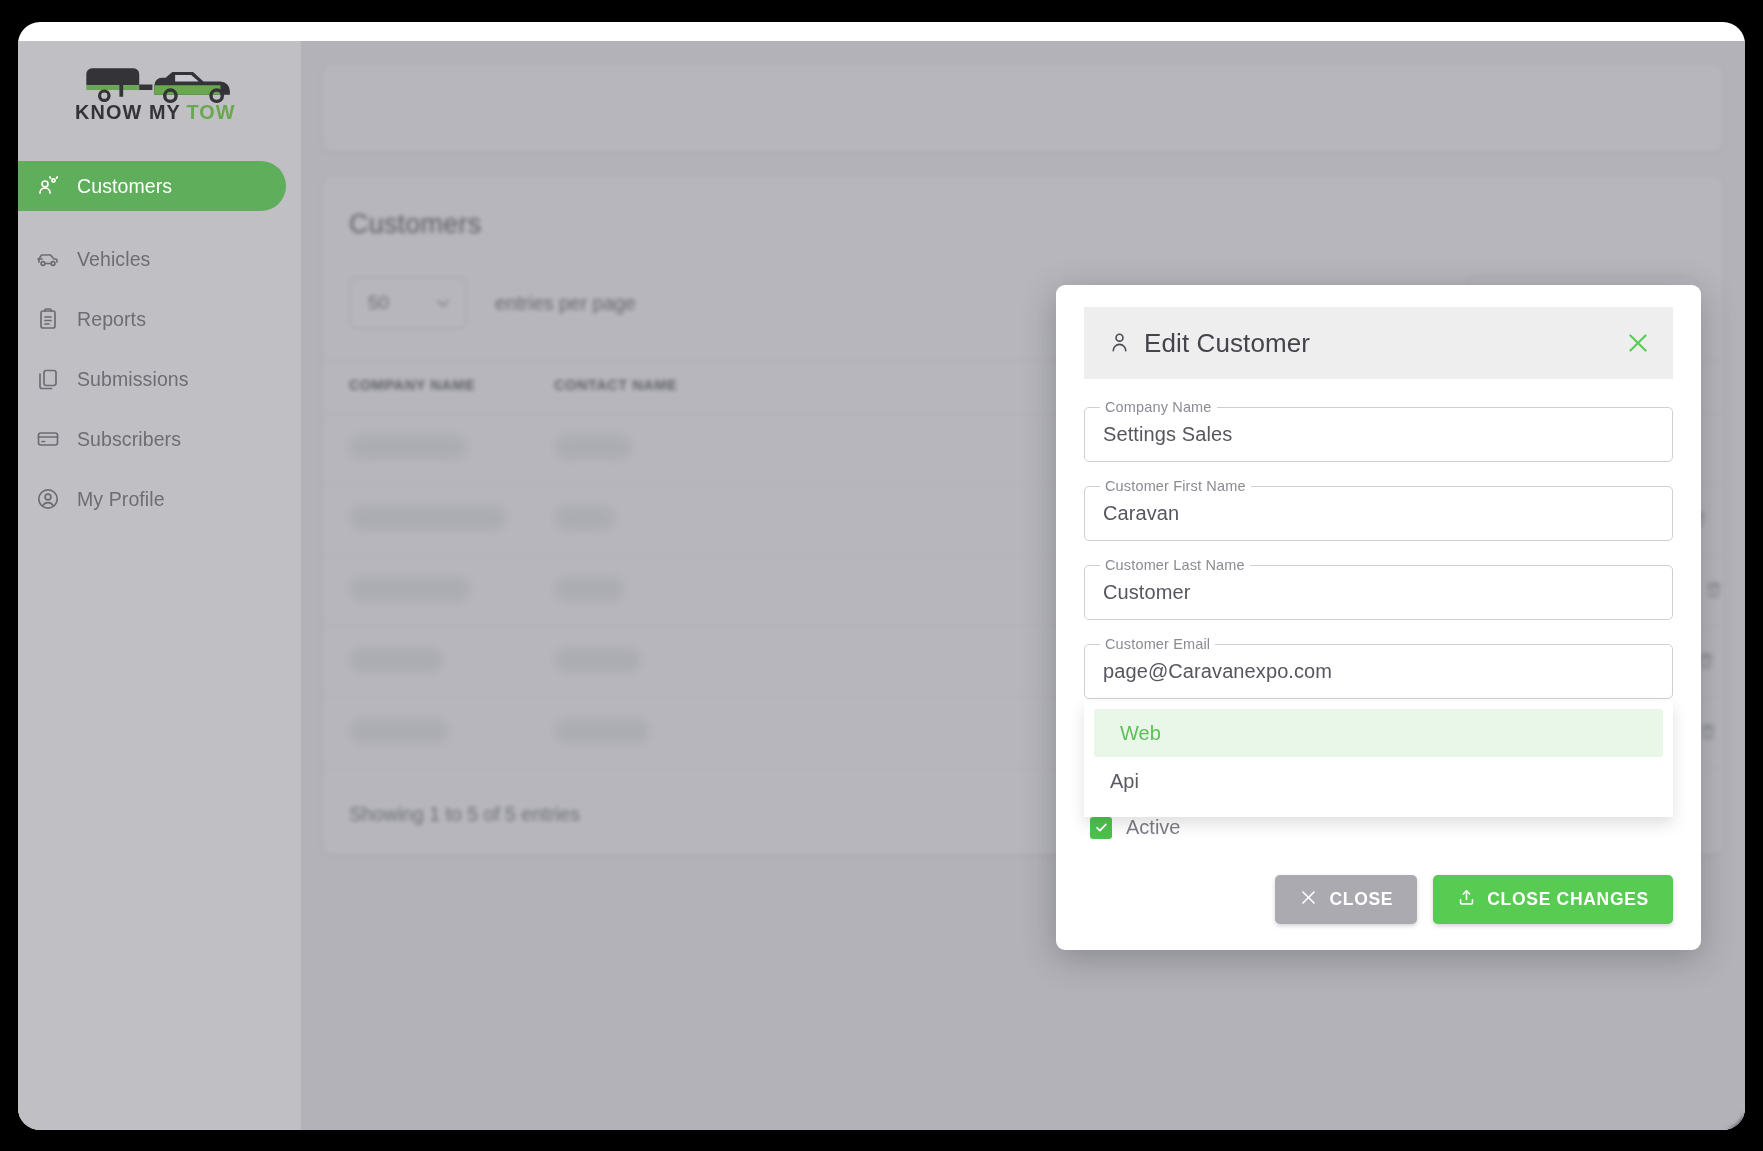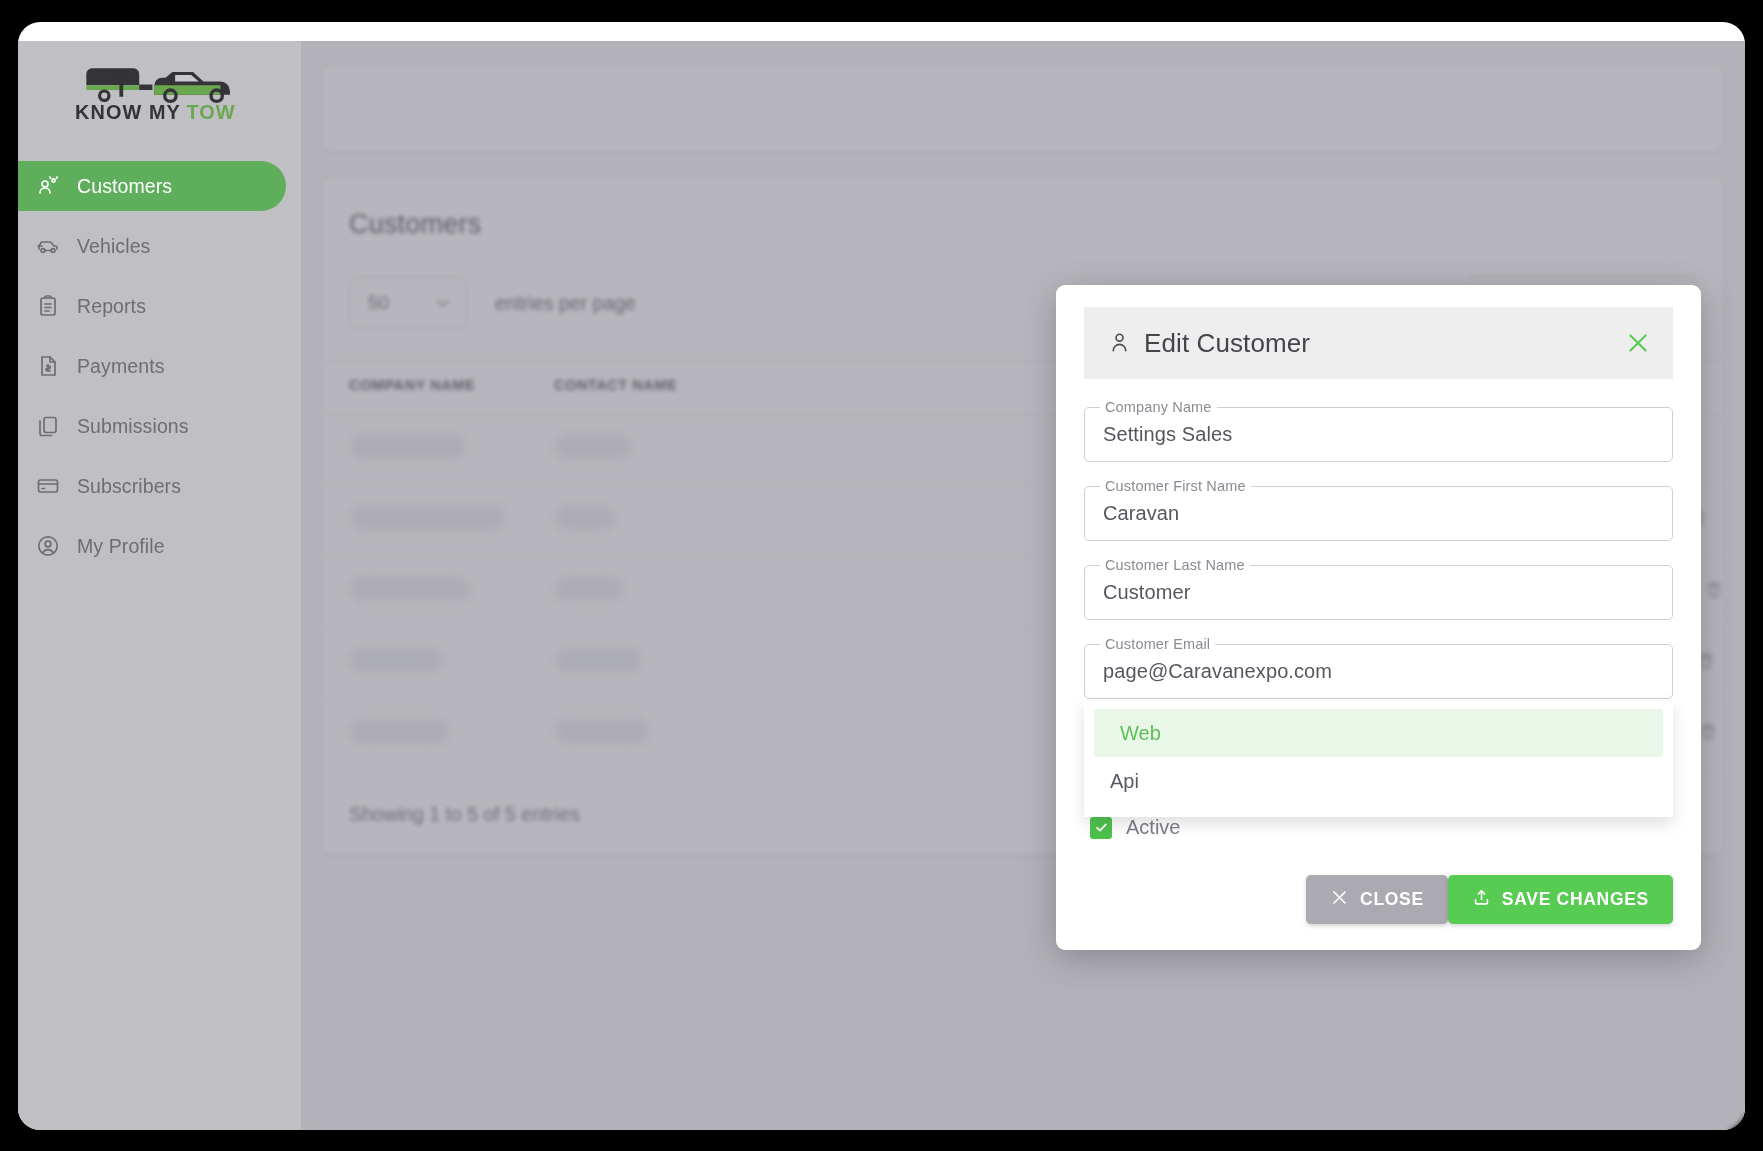--- a/index.html
+++ b/index.html
@@ -49,21 +49,21 @@
     height: 50px;
     margin: 0 15px 0 0;
     padding-left: 18px;
     gap: 17px;
     color: #6d6d73;
     font-size: 19.5px;
     border-radius: 0 26px 26px 0;
     cursor: pointer;
     letter-spacing: .1px;
   }
-  .nav-item + .nav-item { margin-top: 10px; }
+  .nav-item + .nav-item { margin-top: 10px; align-items: flex-end; }
   .nav-item.active {
     background: #5fae5b;
     color: #ffffff;
   }
   .nav-ico { width: 24px; height: 24px; flex: 0 0 24px; display:block; }
   .nav-ico svg { display:block; width:24px; height:24px; }
 
   
   #main {
     flex: 1 1 auto;
@@ -259,21 +259,21 @@
   .checkbox-on {
     width: 22px; height: 22px;
     border-radius: 3px;
     background: #4cc24a;
     display: flex; align-items: center; justify-content: center;
   }
   .checkbox-on svg { width: 15px; height: 15px; color: #fff; }
   .active-label { font-size: 20px; color: #7c7c85; }
 
   .modal-actions {
-    display: flex; justify-content: flex-end; 
+    display: flex; justify-content: flex-end; gap: 16px;
     padding: 30px 28px 6px 28px;
   }
   .btn {
     height: 49px;
     display: flex; align-items: center; gap: 11px;
     padding: 0 24px;
     border: none; border-radius: 5px;
     color: #ffffff;
     font-size: 17.5px; font-weight: 700; letter-spacing: .7px;
     cursor: pointer;
@@ -344,30 +344,20 @@
           <span class="nav-ico">
             <svg viewBox="0 0 24 24" fill="none" stroke="currentColor" stroke-width="1.7" stroke-linecap="round">
               <rect x="5" y="4" width="14" height="17" rx="2"></rect>
               <path d="M9 4V3a1 1 0 0 1 1-1h4a1 1 0 0 1 1 1v1"></path>
               <path d="M9 10h6M9 13.5h6M9 17h4"></path>
             </svg>
           </span>
           <span>Reports</span>
         </div>
 
-        <div class="nav-item">
-          <span class="nav-ico">
-            <svg viewBox="0 0 24 24" fill="none" stroke="currentColor" stroke-width="1.7" stroke-linecap="round">
-              <path d="M6 3h8l5 5v13H6z"></path>
-                <path d="M14 3v5h5"></path>
-              <path d="M12 10.5v6M10.6 12h2.6a1.2 1.2 0 0 1 0 2.4h-2a1.2 1.2 0 0 0 0 2.4h2.8"></path>
-            </svg>
-          </span>
-          <span>Payments</span>
-        </div>
 
         <div class="nav-item">
           <span class="nav-ico">
             <svg viewBox="0 0 24 24" fill="none" stroke="currentColor" stroke-width="1.7" stroke-linecap="round">
               <rect x="8" y="3.5" width="12" height="15" rx="2.2"></rect>
               <path d="M15.5 21.5H6a2 2 0 0 1-2-2V7"></path>
             </svg>
           </span>
           <span>Submissions</span>
         </div>
@@ -583,20 +573,20 @@
             <span>CLOSE</span>
           </button>
           <button class="btn btn-save">
             <span>
               <svg viewBox="0 0 24 24" fill="none" stroke="currentColor" stroke-width="2" stroke-linecap="round" stroke-linejoin="round">
                 <path d="M12 3.5v11"></path>
                   <path d="M8 7.5l4-4 4 4"></path>
                 <path d="M4.5 15v3.5a1.5 1.5 0 0 0 1.5 1.5h12a1.5 1.5 0 0 0 1.5-1.5V15"></path>
               </svg>
             </span>
-            <span>SAVE CHANGES</span>
+            <span>CLOSE CHANGES</span>
           </button>
         </div>
 
       </div>
     </main>
   </div>
 </div>
 
 </body></html>

